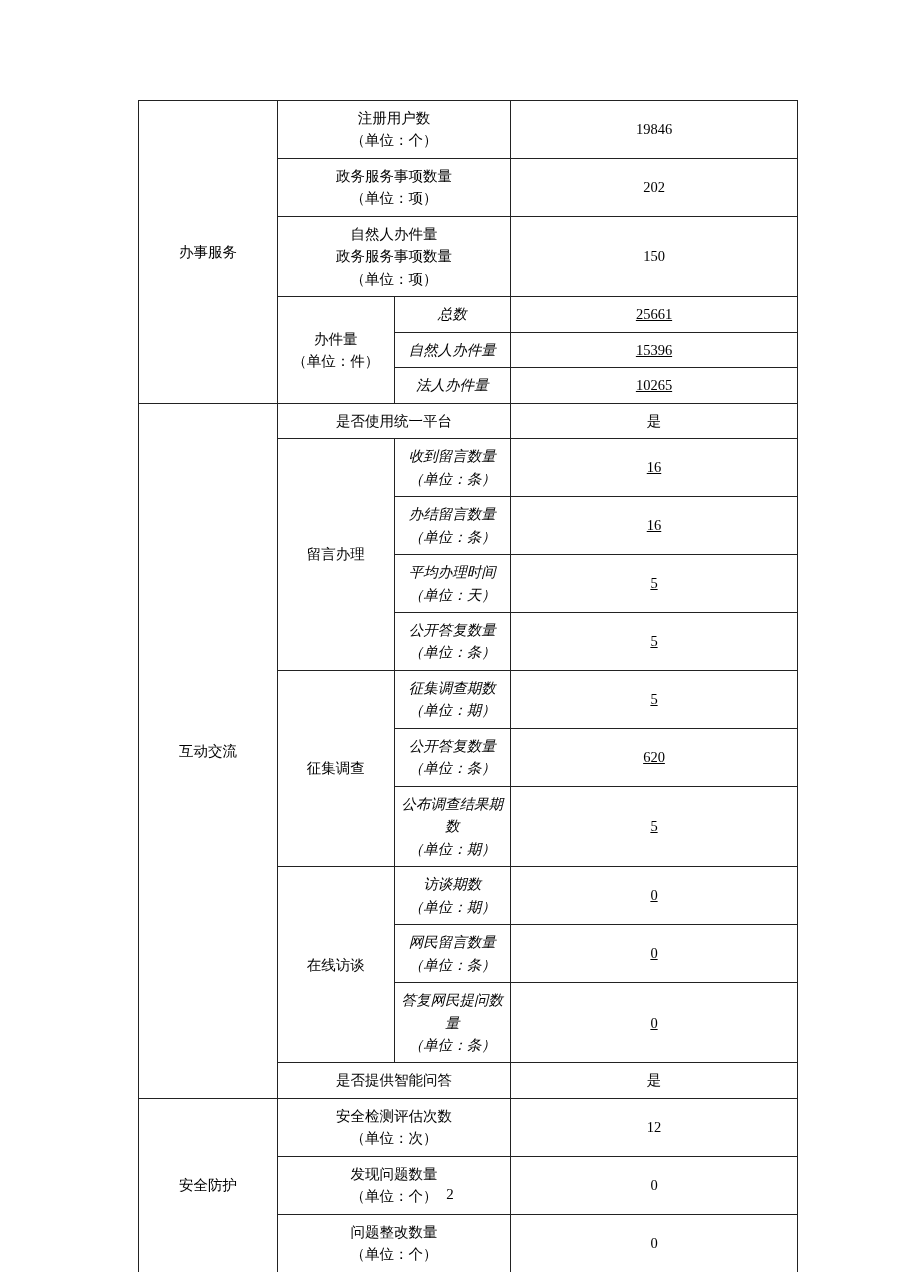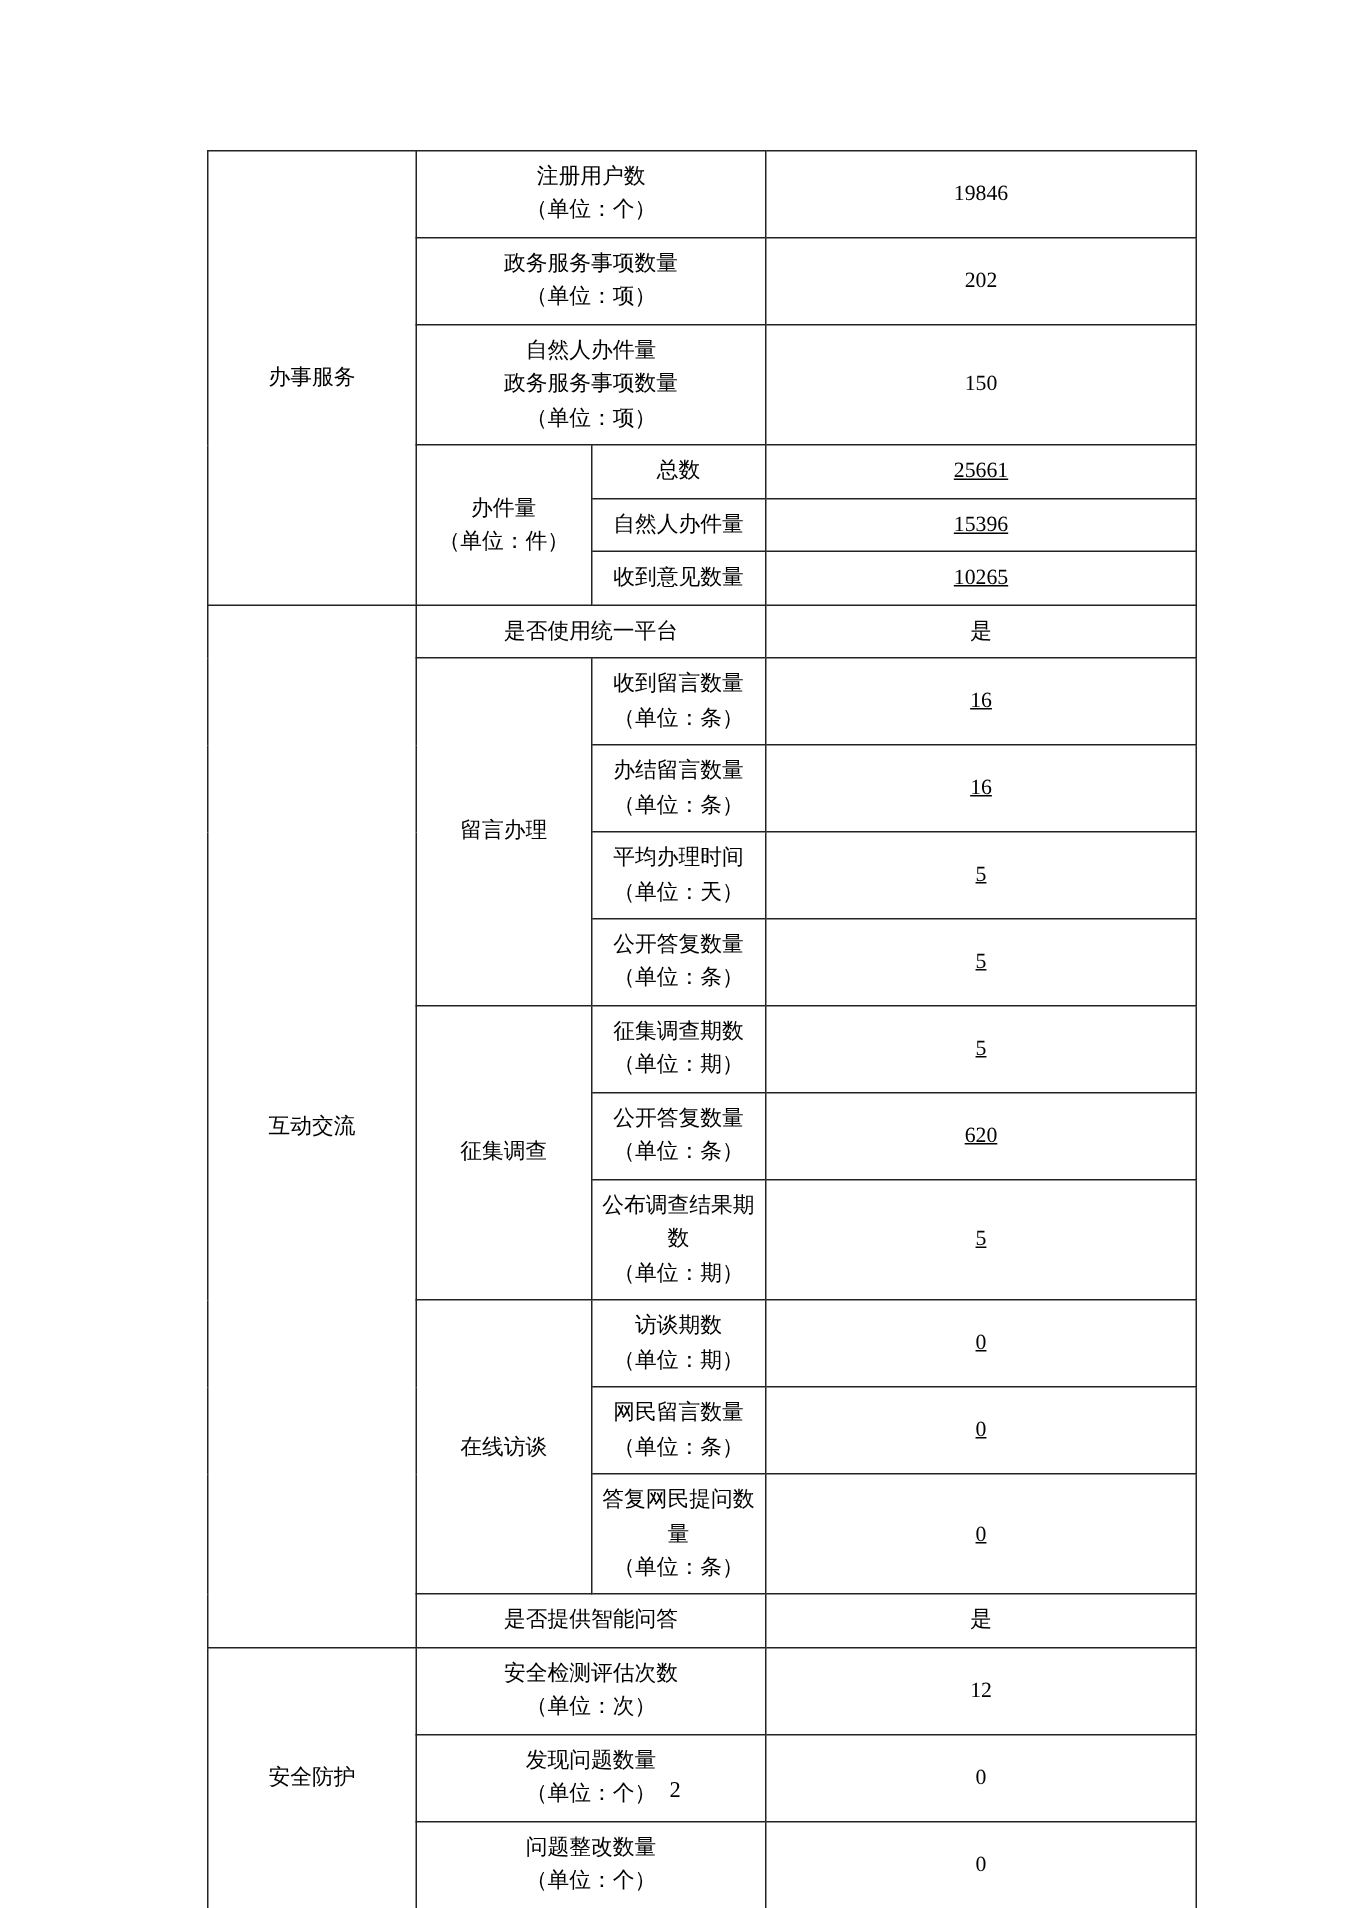--- a/index.html
+++ b/index.html
@@ -37,20 +37,21 @@
   }
   td.cat {
     width: 134px;
   }
   td.item {
     width: 228px;
     margin-top: 36px;
   }
   td.sub {
     width: 166px;
+    font-style: italic;
   }
   td.val {
     width: 116px;
     text-decoration: underline;
   }
   td.valwide {
     width: 282px;
   }
   .line2 {
     display: block;
@@ -107,21 +108,21 @@
         <td class="sub">总数</td>
         <td class="val">25661</td>
       </tr>
 
       <tr>
         <td class="sub">自然人办件量</td>
         <td class="val">15396</td>
       </tr>
 
       <tr>
-        <td class="sub">收到意见数量</td>
+        <td class="sub">法人办件量</td>
         <td class="val">10265</td>
       </tr>
 
       <tr>
         <td class="cat" rowspan="12">互动交流</td>
         <td class="item" colspan="2">是否使用统一平台</td>
         <td class="valwide">是</td>
       </tr>
 
       <tr>

